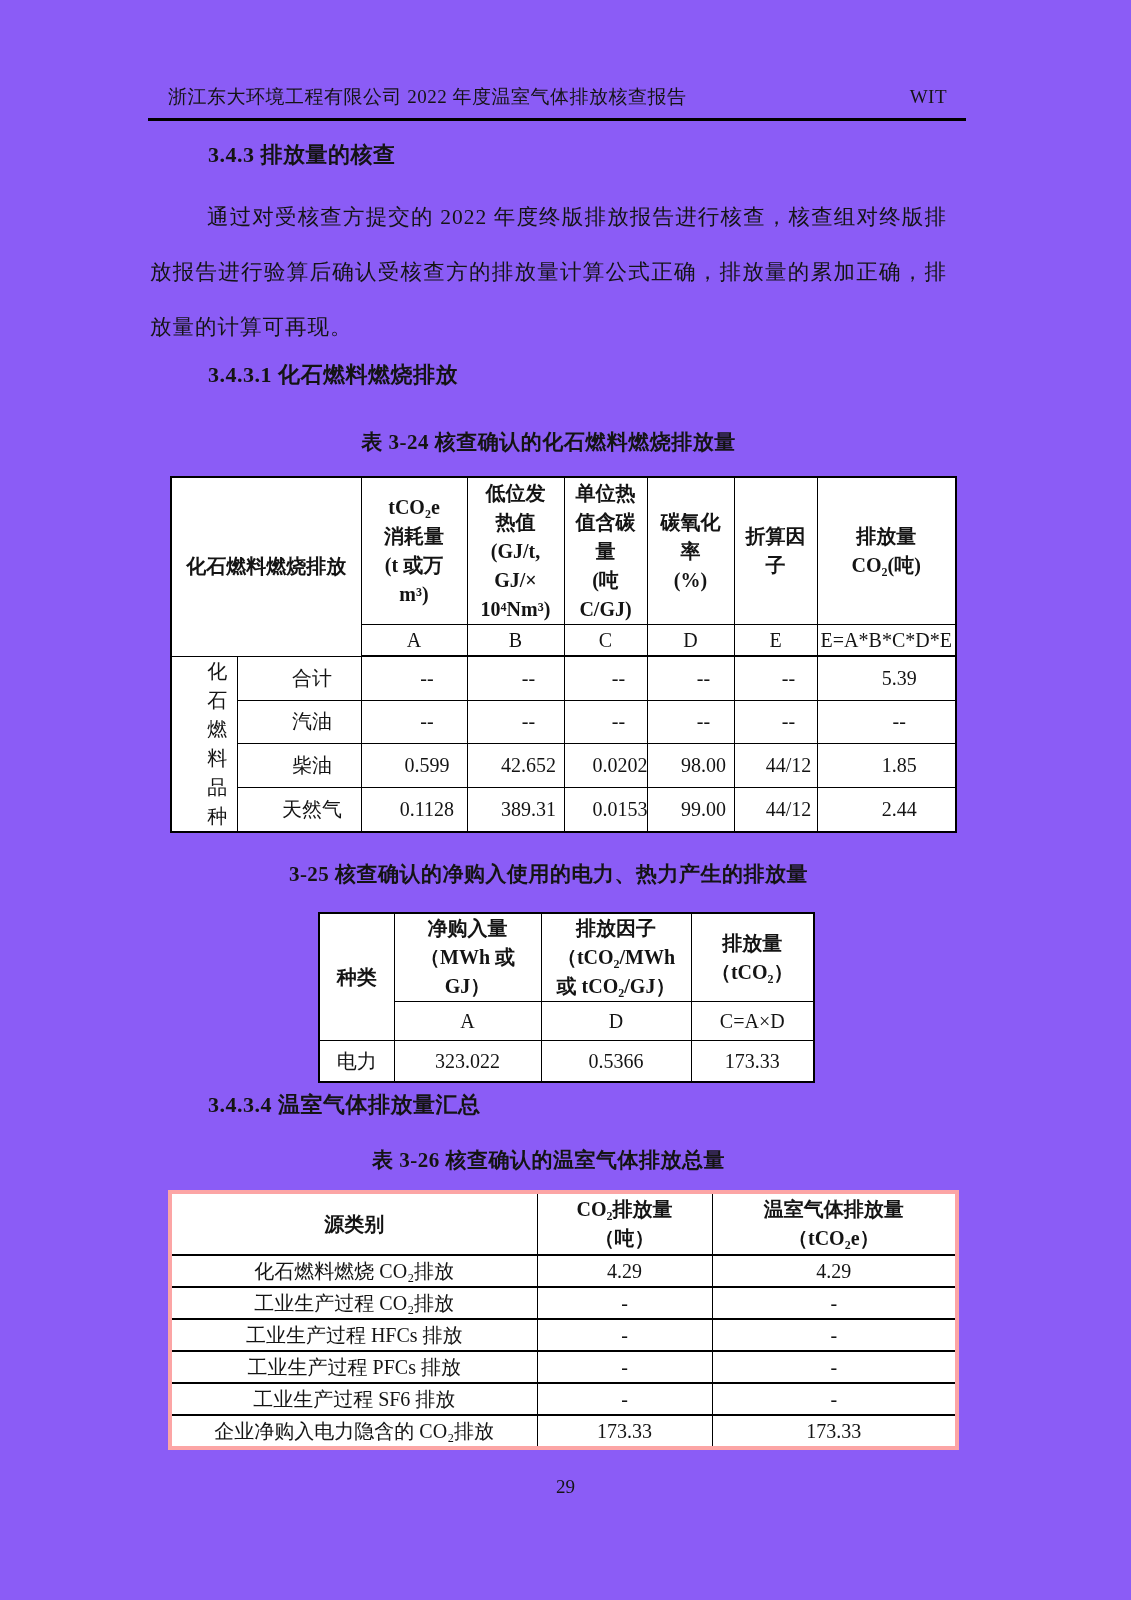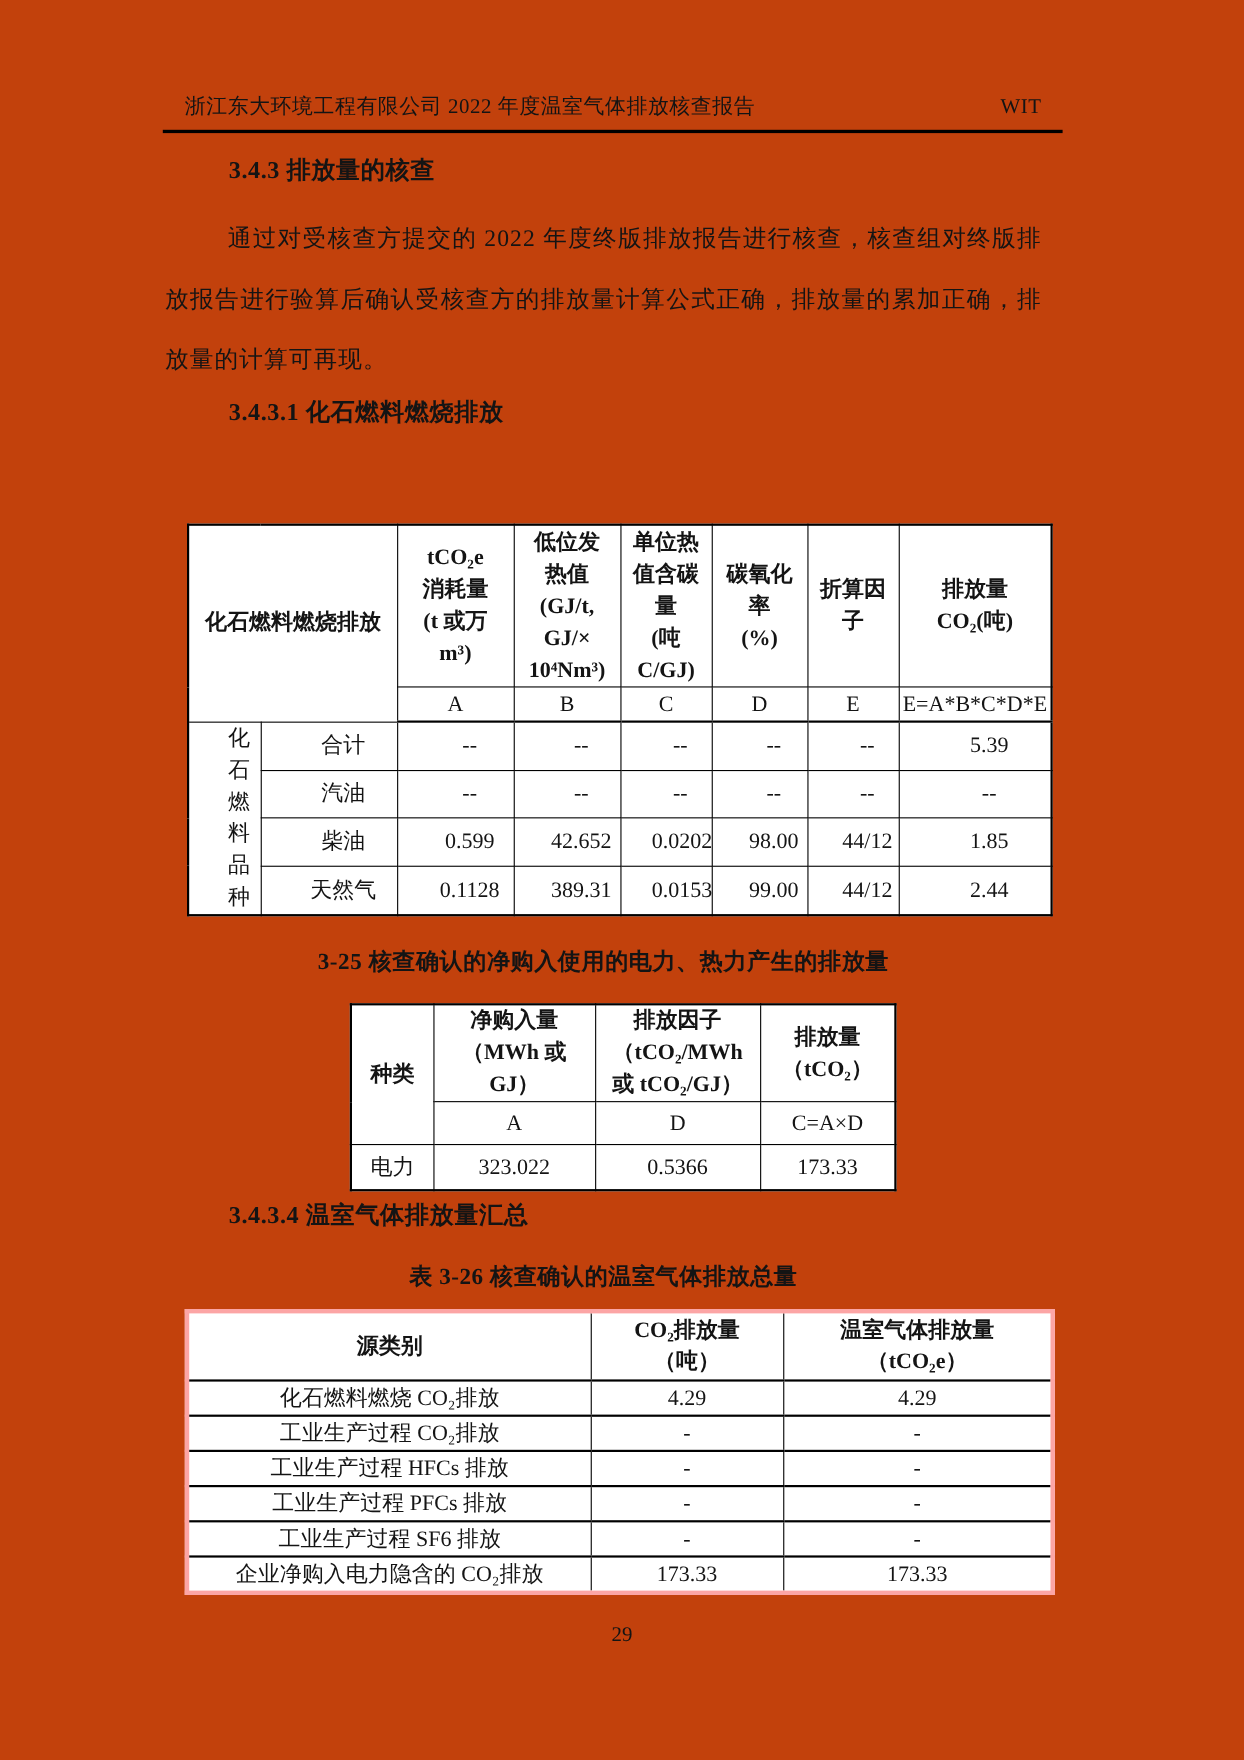--- a/index.html
+++ b/index.html
@@ -1,17 +1,17 @@
 <!DOCTYPE html>
 <html><head>
 <meta charset="utf-8">
 <style>
   html,body{margin:0;padding:0;background:#ffffff;}
   .page{
-    position:relative;width:1131px;height:1600px;background:#c2410c;
+    position:relative;width:1131px;height:1600px;background:#8b5cf6;
     font-family:"Liberation Serif","DejaVu Serif",serif;color:#141414;overflow:hidden;
   }
   .runhead{
     position:absolute;top:84px;left:168px;width:779px;
     display:flex;justify-content:space-between;align-items:baseline;
     font-size:19px;letter-spacing:0.5px;
   }
   .rule{position:absolute;top:118px;left:148px;width:818px;height:3px;background:#000;}
   .sec{position:absolute;left:208px;margin:0;font-size:22px;font-weight:bold;letter-spacing:0.5px;white-space:nowrap;}
   .sec-343{top:140px;}
@@ -55,20 +55,21 @@
     <span>WIT</span>
   </div>
   <div class="rule"></div>
 
   <h2 class="sec sec-343">3.4.3 排放量的核查</h2>
 
   <p class="para">通过对受核查方提交的 2022 年度终版排放报告进行核查，核查组对终版排放报告进行验算后确认受核查方的排放量计算公式正确，排放量的累加正确，排放量的计算可再现。</p>
 
   <h2 class="sec sec-3431">3.4.3.1 化石燃料燃烧排放</h2>
 
+  <p class="caption cap24">表 3-24 核查确认的化石燃料燃烧排放量</p>
 
   <table class="t24">
     <colgroup>
       <col style="width:66px">
         <col style="width:124px">
         <col style="width:106px">
         <col style="width:97px">
       <col style="width:83px">
         <col style="width:87px">
         <col style="width:83px">

